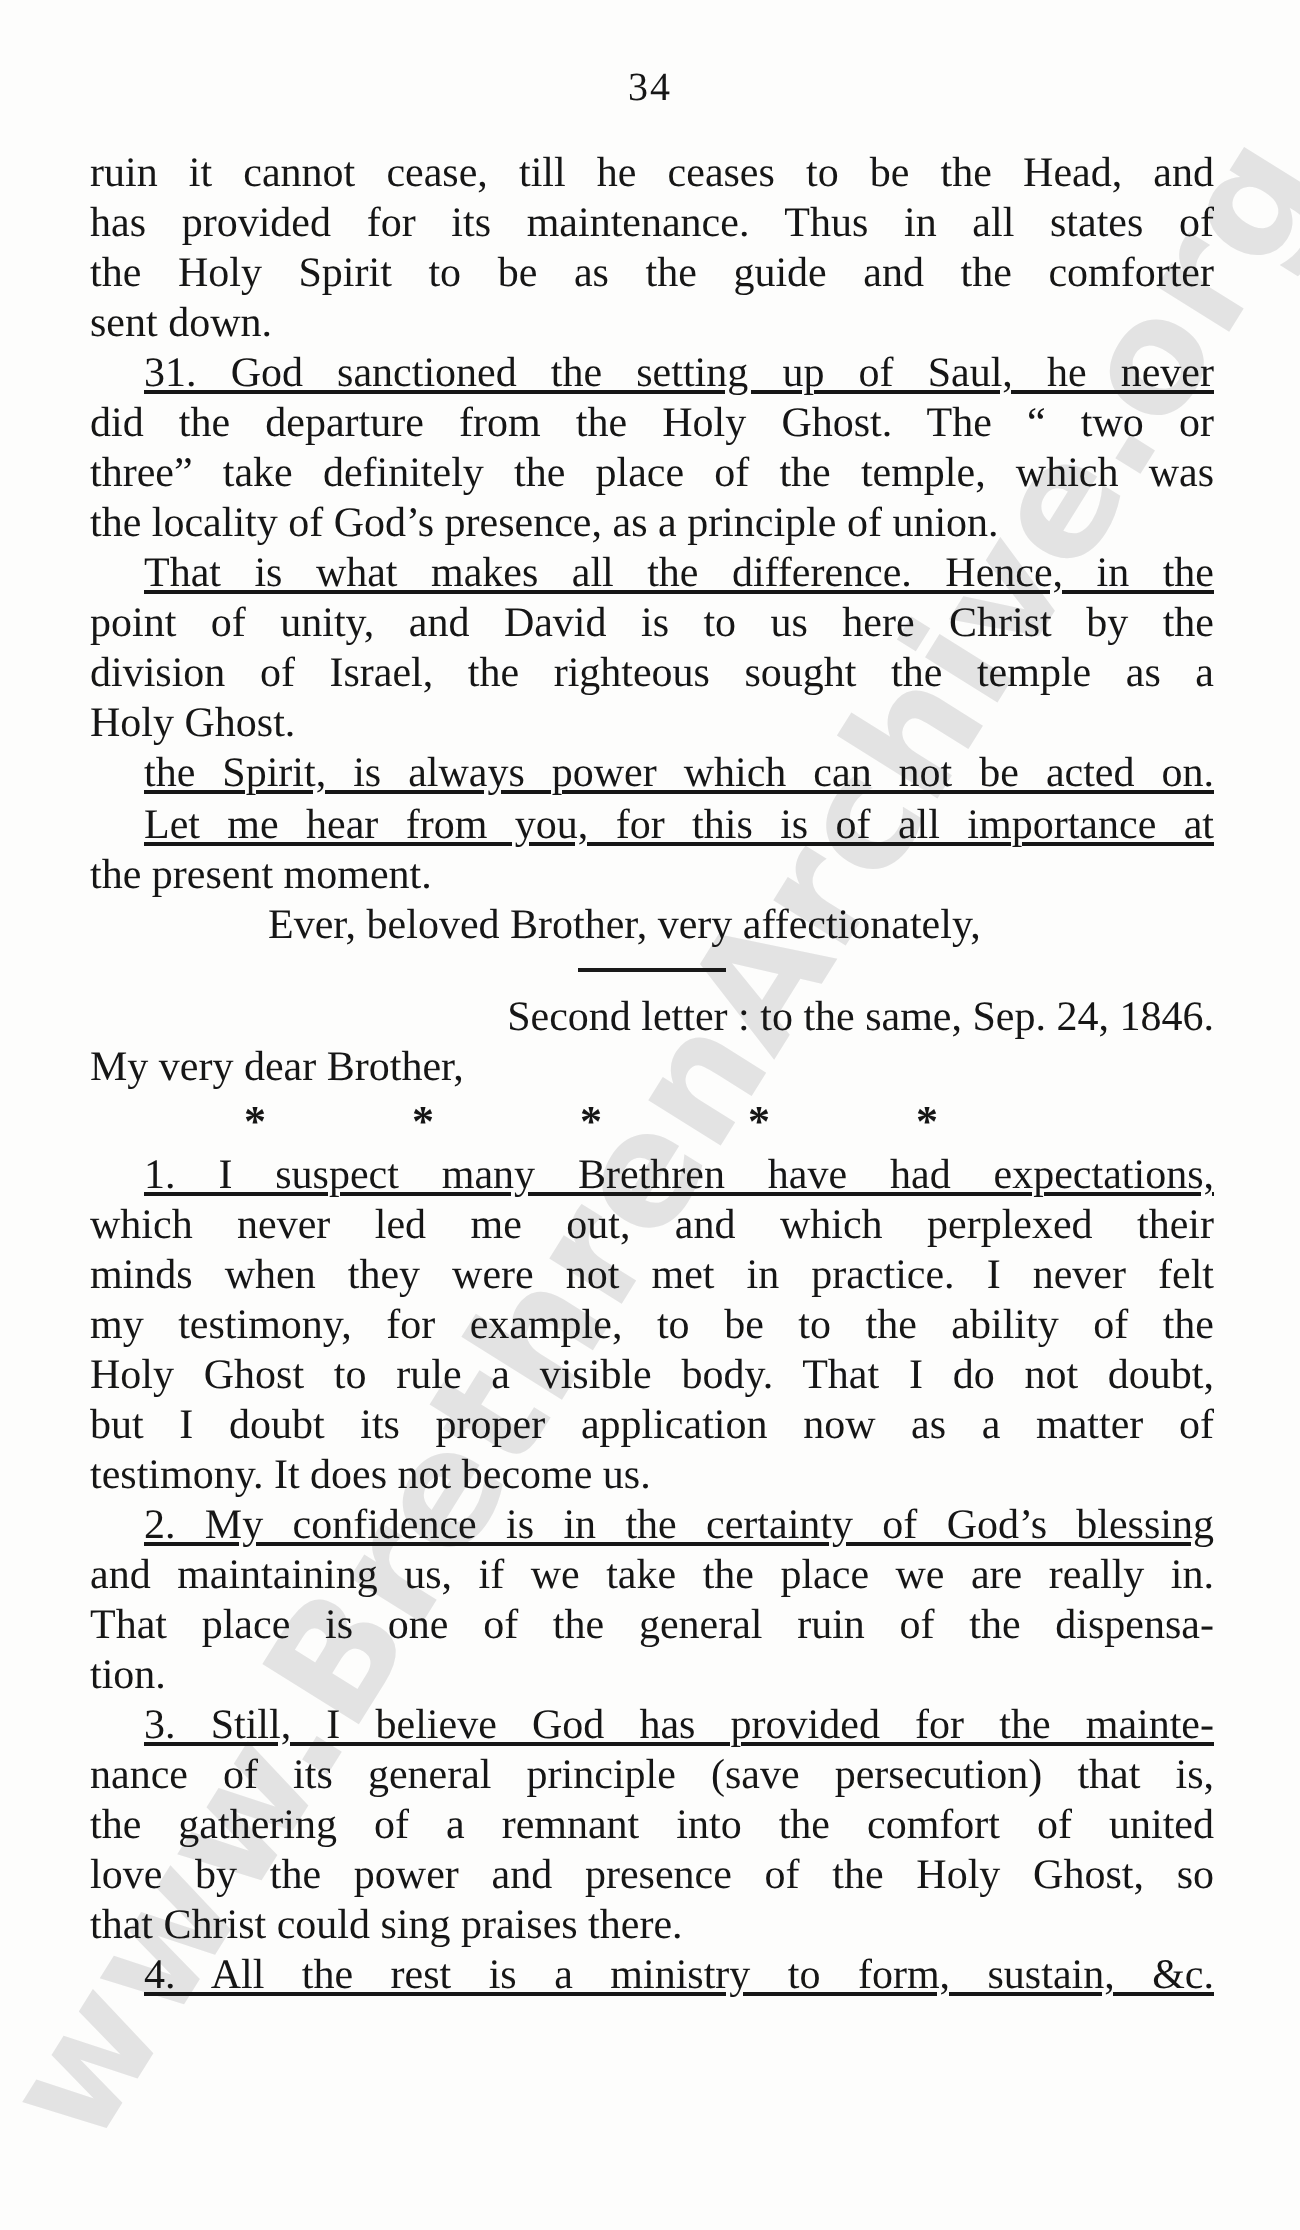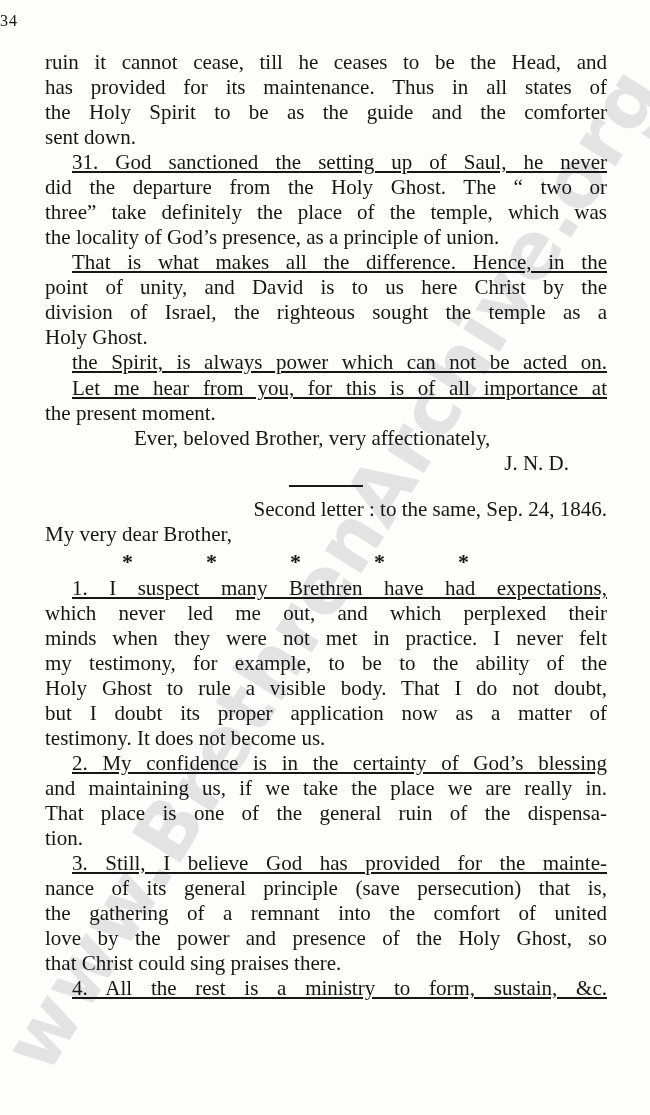--- a/index.html
+++ b/index.html
@@ -26,23 +26,23 @@
     font-size: 78px;
     letter-spacing: 1px;
     color: #e3e3e3;
     white-space: nowrap;
     z-index: 0;
     user-select: none;
   }
   .page-number {
     position: relative;
     z-index: 1;
-    text-align: left;
-    padding-top: 8px;
-    font-size: 16px;
+    text-align: center;
+    padding-top: 32px;
+    font-size: 20px;
     letter-spacing: 1px;
     line-height: 25px;
   }
   .content {
     position: relative;
     z-index: 1;
     padding: 17px 43px 0 45px;
     font-size: 21px;
     line-height: 25px;
   }
@@ -104,21 +104,20 @@
         <div class="line last">Holy Ghost.</div>
       </div>
       <div class="para indent">
         <div class="line">the Spirit, is always power which can not be acted on.</div>
       </div>
       <div class="para indent space-before">
         <div class="line">Let me hear from you, for this is of all importance at</div>
         <div class="line last">the present moment.</div>
       </div>
       <div class="single sig-indent">Ever, beloved Brother, very affectionately,</div>
-      <div class="single right">J. N. D.</div>
       <div class="rule-wrap">
         <div class="rule"></div>
       </div>
       <div class="single center">Second letter : to the same, Sep. 24, 1846.</div>
       <div class="single left">My very dear Brother,</div>
       <div class="stars">
         <span>*</span>
         <span>*</span>
         <span>*</span>
         <span>*</span>

